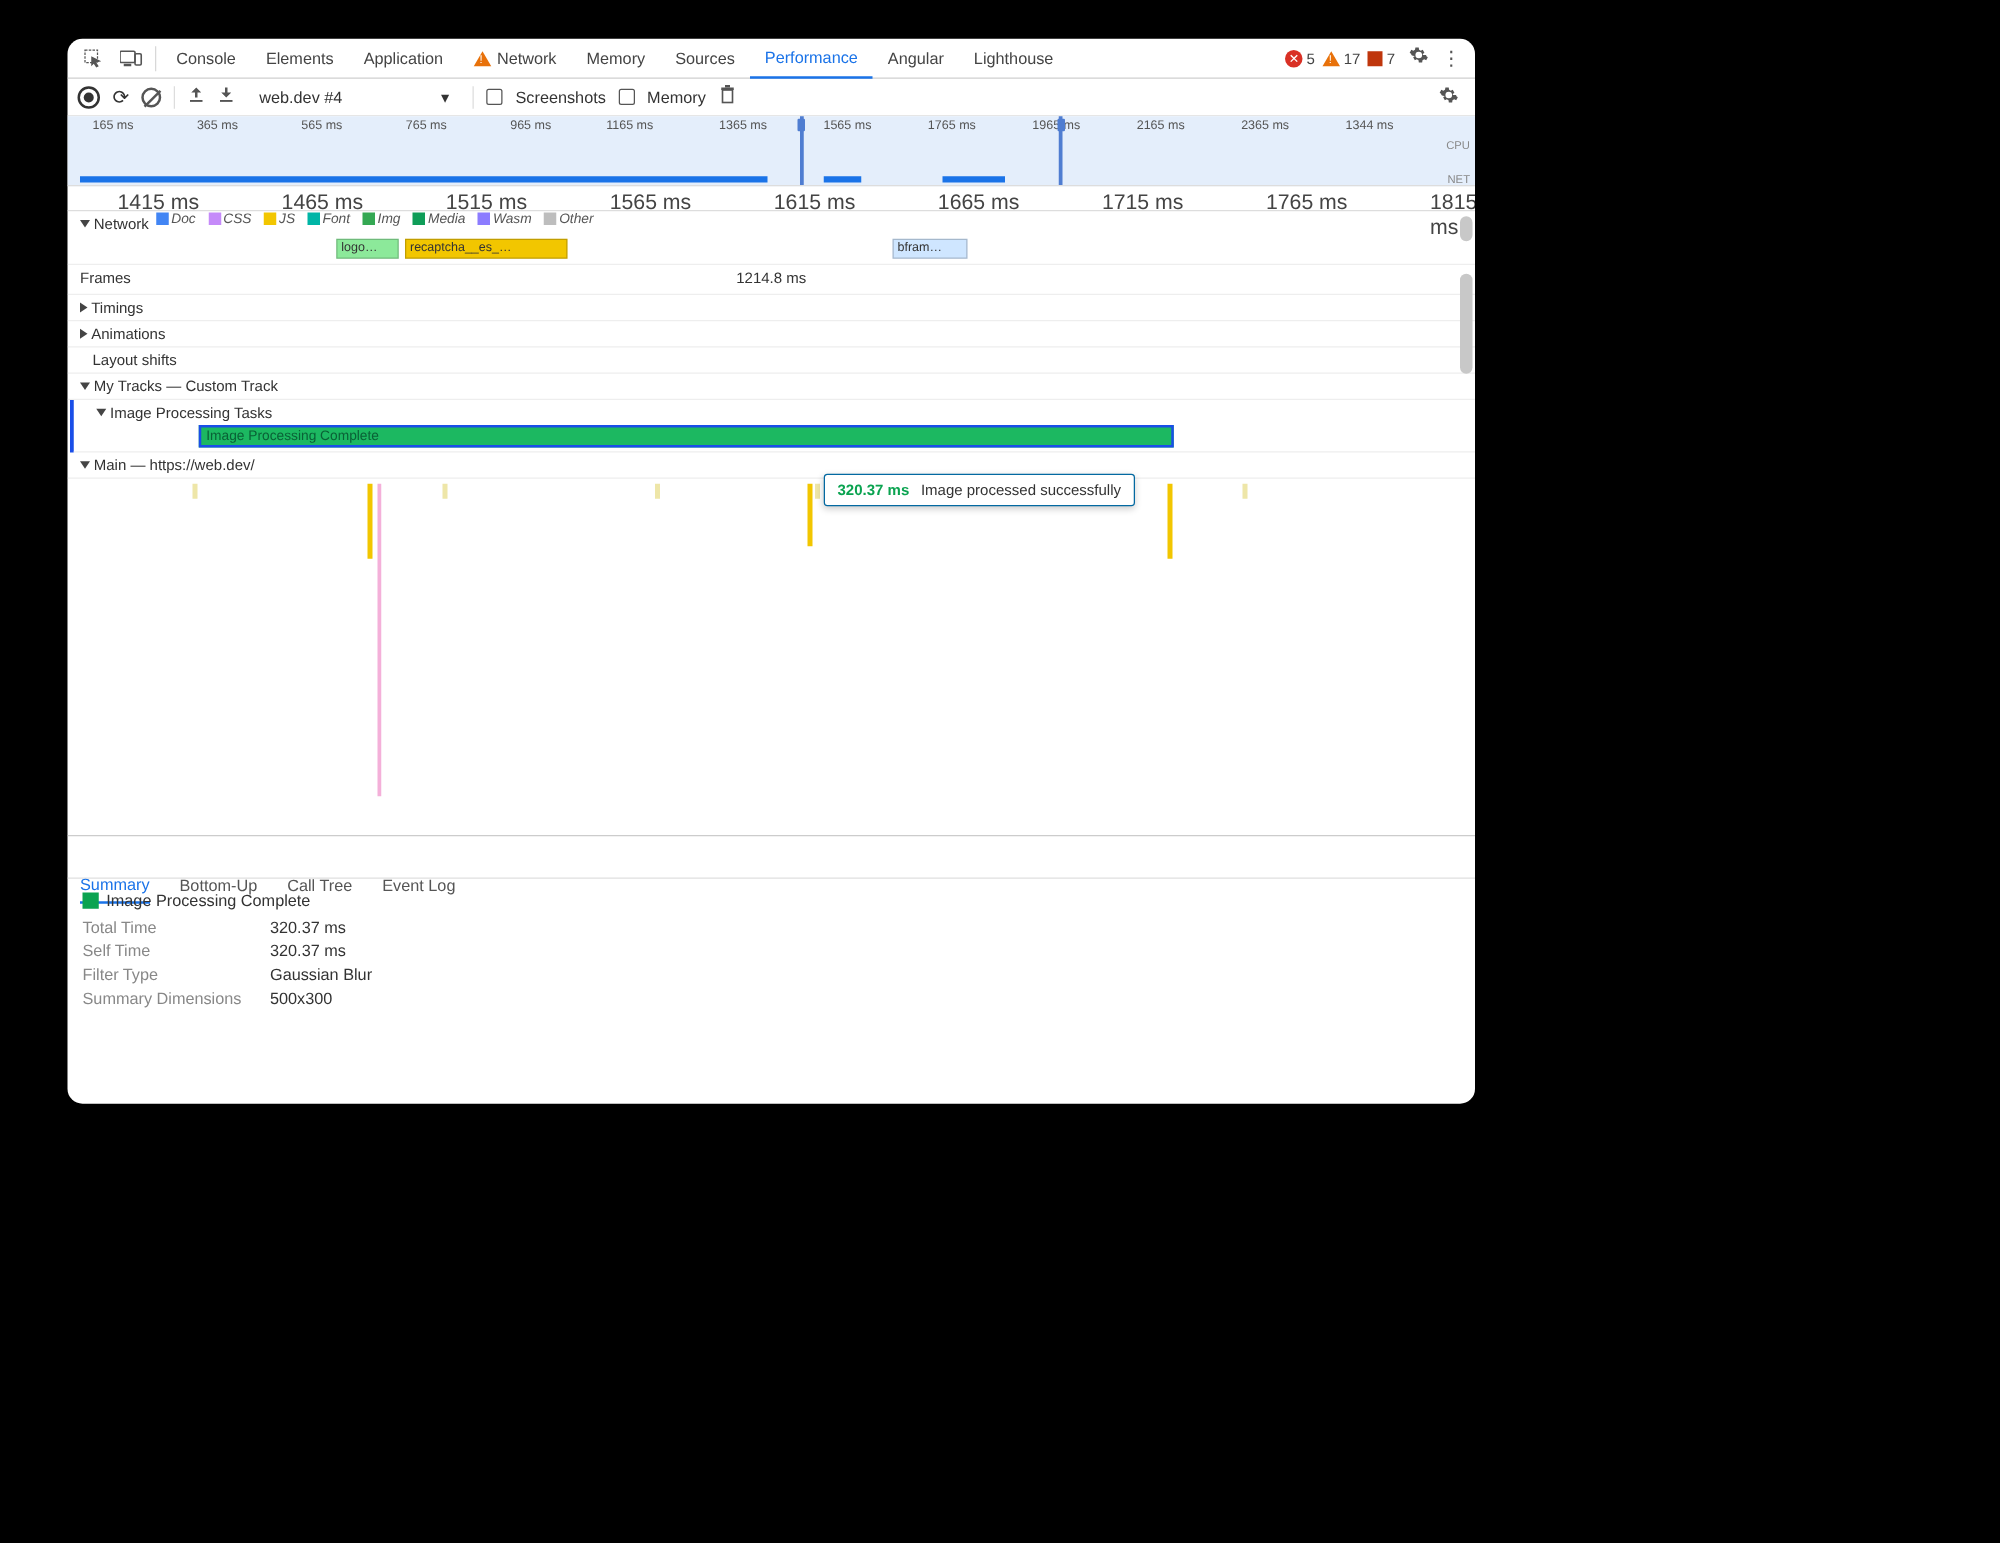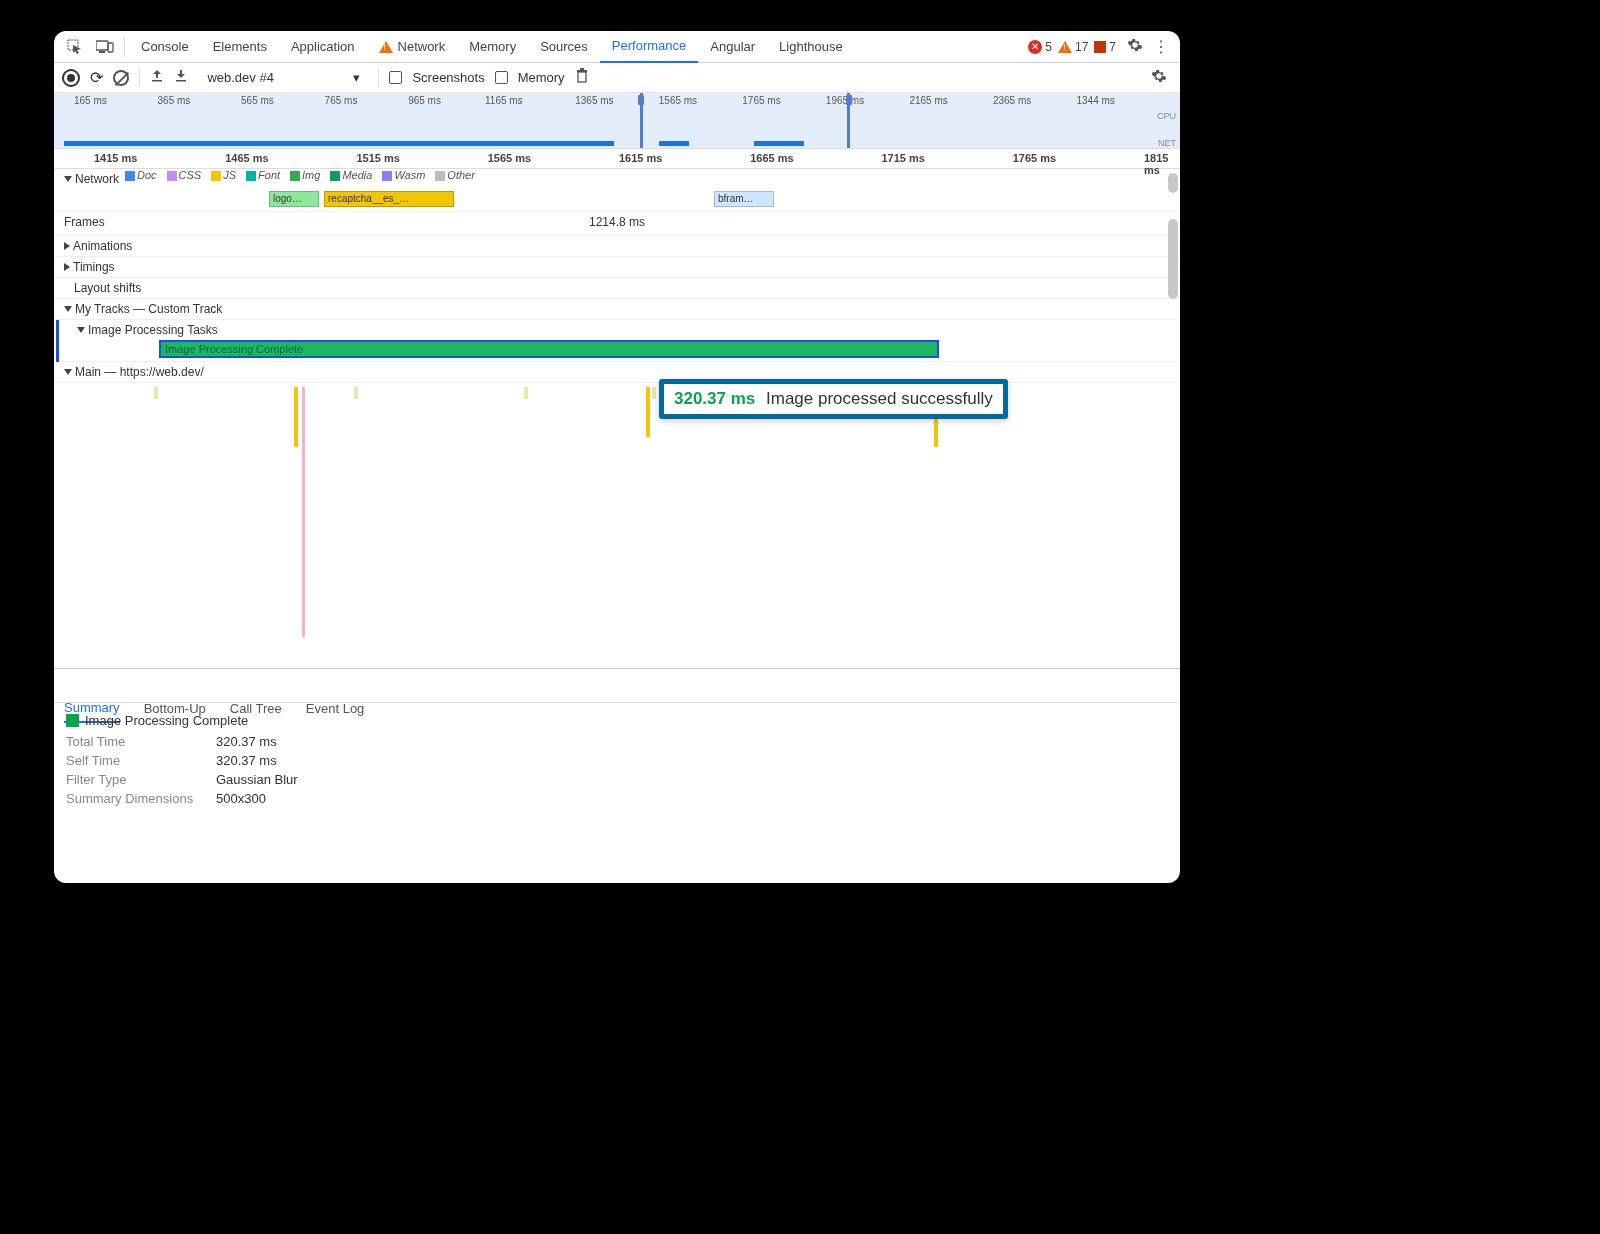--- a/index.html
+++ b/index.html
@@ -41,37 +41,37 @@
   
   .overview { height:56px; background:#e4eefb; position:relative; border-bottom:1px solid #ddd;}
   .ov-ticks { height:16px; display:flex; font-size:10px; color:#555; position:relative;}
   .ov-ticks span{ position:absolute; top:2px;}
   .ov-cpu { position:absolute; right:4px; top:18px; font-size:9px; color:#888;}
   .ov-net { position:absolute; right:4px; bottom:0px; font-size:9px; color:#888;}
   .ov-brush { position:absolute; top:0; bottom:0; border-left:3px solid #4f7dd1; border-right:3px solid #4f7dd1; background:rgba(100,150,230,0.0);}
   .ov-handle { position:absolute; top:2px; width:6px; height:10px; background:#4f7dd1; border-radius:1px;}
   .ov-bar { position:absolute; bottom:2px; height:5px; background:#1a73e8;}
   
-  .ruler { height:20px; border-bottom:1px solid #ddd; position:relative; font-size:11px; color:#444; display:flex;font-weight:bold;}
+  .ruler { height:20px; border-bottom:1px solid #ddd; position:relative; font-size:17px; color:#444; display:flex;}
   .ruler span { position:absolute; top:3px; }
   
   .tracks { flex: 0 0 500px; overflow:hidden; position:relative; font-size:12px; color:#333; border-bottom:1px solid #ccc;}
   .track-row { display:flex; align-items:flex-start; border-bottom:1px solid #eee;}
   .track-label { width: auto; padding:3px 6px 3px 10px; display:flex; align-items:center; gap:3px; white-space:nowrap;}
   .tri-toggle { display:inline-block; width:0;height:0; }
   .tri-down{ border-left:4px solid transparent;border-right:4px solid transparent;border-top:6px solid #444;}
   .tri-right{ border-top:4px solid transparent;border-bottom:4px solid transparent;border-left:6px solid #444;}
   .legend { display:flex; gap:10px; align-items:center; font-size:11px; color:#555;font-style:italic;}
   .legend .sw { width:10px; height:10px; display:inline-block; vertical-align:middle; margin-right:2px;}
   .network-items { position:relative; height:22px; margin-left:0px; flex:1;}
   .net-block { position:absolute; top:2px; height:16px; font-size:10px; color:#333; padding:1px 3px; border:1px solid rgba(0,0,0,0.2); white-space:nowrap; overflow:hidden; text-overflow:ellipsis;}
   .frames-row { height:24px; position:relative; justify-content:center;}
   .event-bar { position:absolute; height:18px; background:#0aa350; color:#1a5; border:1px solid #1a73e8; font-size:11px; padding:1px 4px; top:0; overflow:hidden;}
   .event-bar.selected { border:2px solid #1a4ee8; background:#1cb861; color:#0a6136;}
-  .tooltip { position:absolute; background:#fff; border:5px solid #0369a1; box-shadow:0 2px 6px rgba(0,0,0,0.2); padding:5px 10px; font-size:17px; border-radius:3px; white-space:nowrap; z-index:50;}
+  .tooltip { position:absolute; background:#fff; border:1px solid #0369a1; box-shadow:0 2px 6px rgba(0,0,0,0.2); padding:5px 10px; font-size:12px; border-radius:3px; white-space:nowrap; z-index:50;}
   .tooltip .dur { color:#0aa350; font-weight:600; margin-right:6px;}
   
   .dtabs { height:34px; display:flex; align-items:center; gap:24px; padding:0 10px; border-bottom:1px solid #e0e0e0; font-size:13px;}
   .dtab { color:#555; cursor:pointer; padding:6px 0;margin-top:46px;}
   .dtab.active { color:#1a73e8; border-bottom:2px solid #1a73e8;}
   
   .summary { padding:10px 12px; font-size:13px; color:#333;}
   .summary .hdr { display:flex; align-items:center; gap:6px; margin-bottom:6px;}
   .summary .hdr .sq { width:13px;height:13px;background:#0aa350;}
   .kv { display:flex; gap:20px; margin-bottom:4px;}
@@ -243,28 +243,28 @@
     <div class="track-row frames-row">
       <div class="track-label" style="position:absolute; left:0;">
         <span>Frames</span>
       </div>
       <div style="margin:3px auto;">1214.8 ms</div>
     </div>
 
     <div class="track-row">
       <div class="track-label">
         <span class="tri-toggle tri-right"></span>
+        <span>Timings</span>
+      </div>
+    </div>
+
+    <div class="track-row">
+      <div class="track-label">
+        <span class="tri-toggle tri-right"></span>
         <span>Animations</span>
-      </div>
-    </div>
-
-    <div class="track-row">
-      <div class="track-label">
-        <span class="tri-toggle tri-right"></span>
-        <span>Timings</span>
       </div>
     </div>
 
     <div class="track-row">
       <div class="track-label">
           <span style="width:7px;"></span>
         <span>Layout shifts</span>
       </div>
     </div>
 

